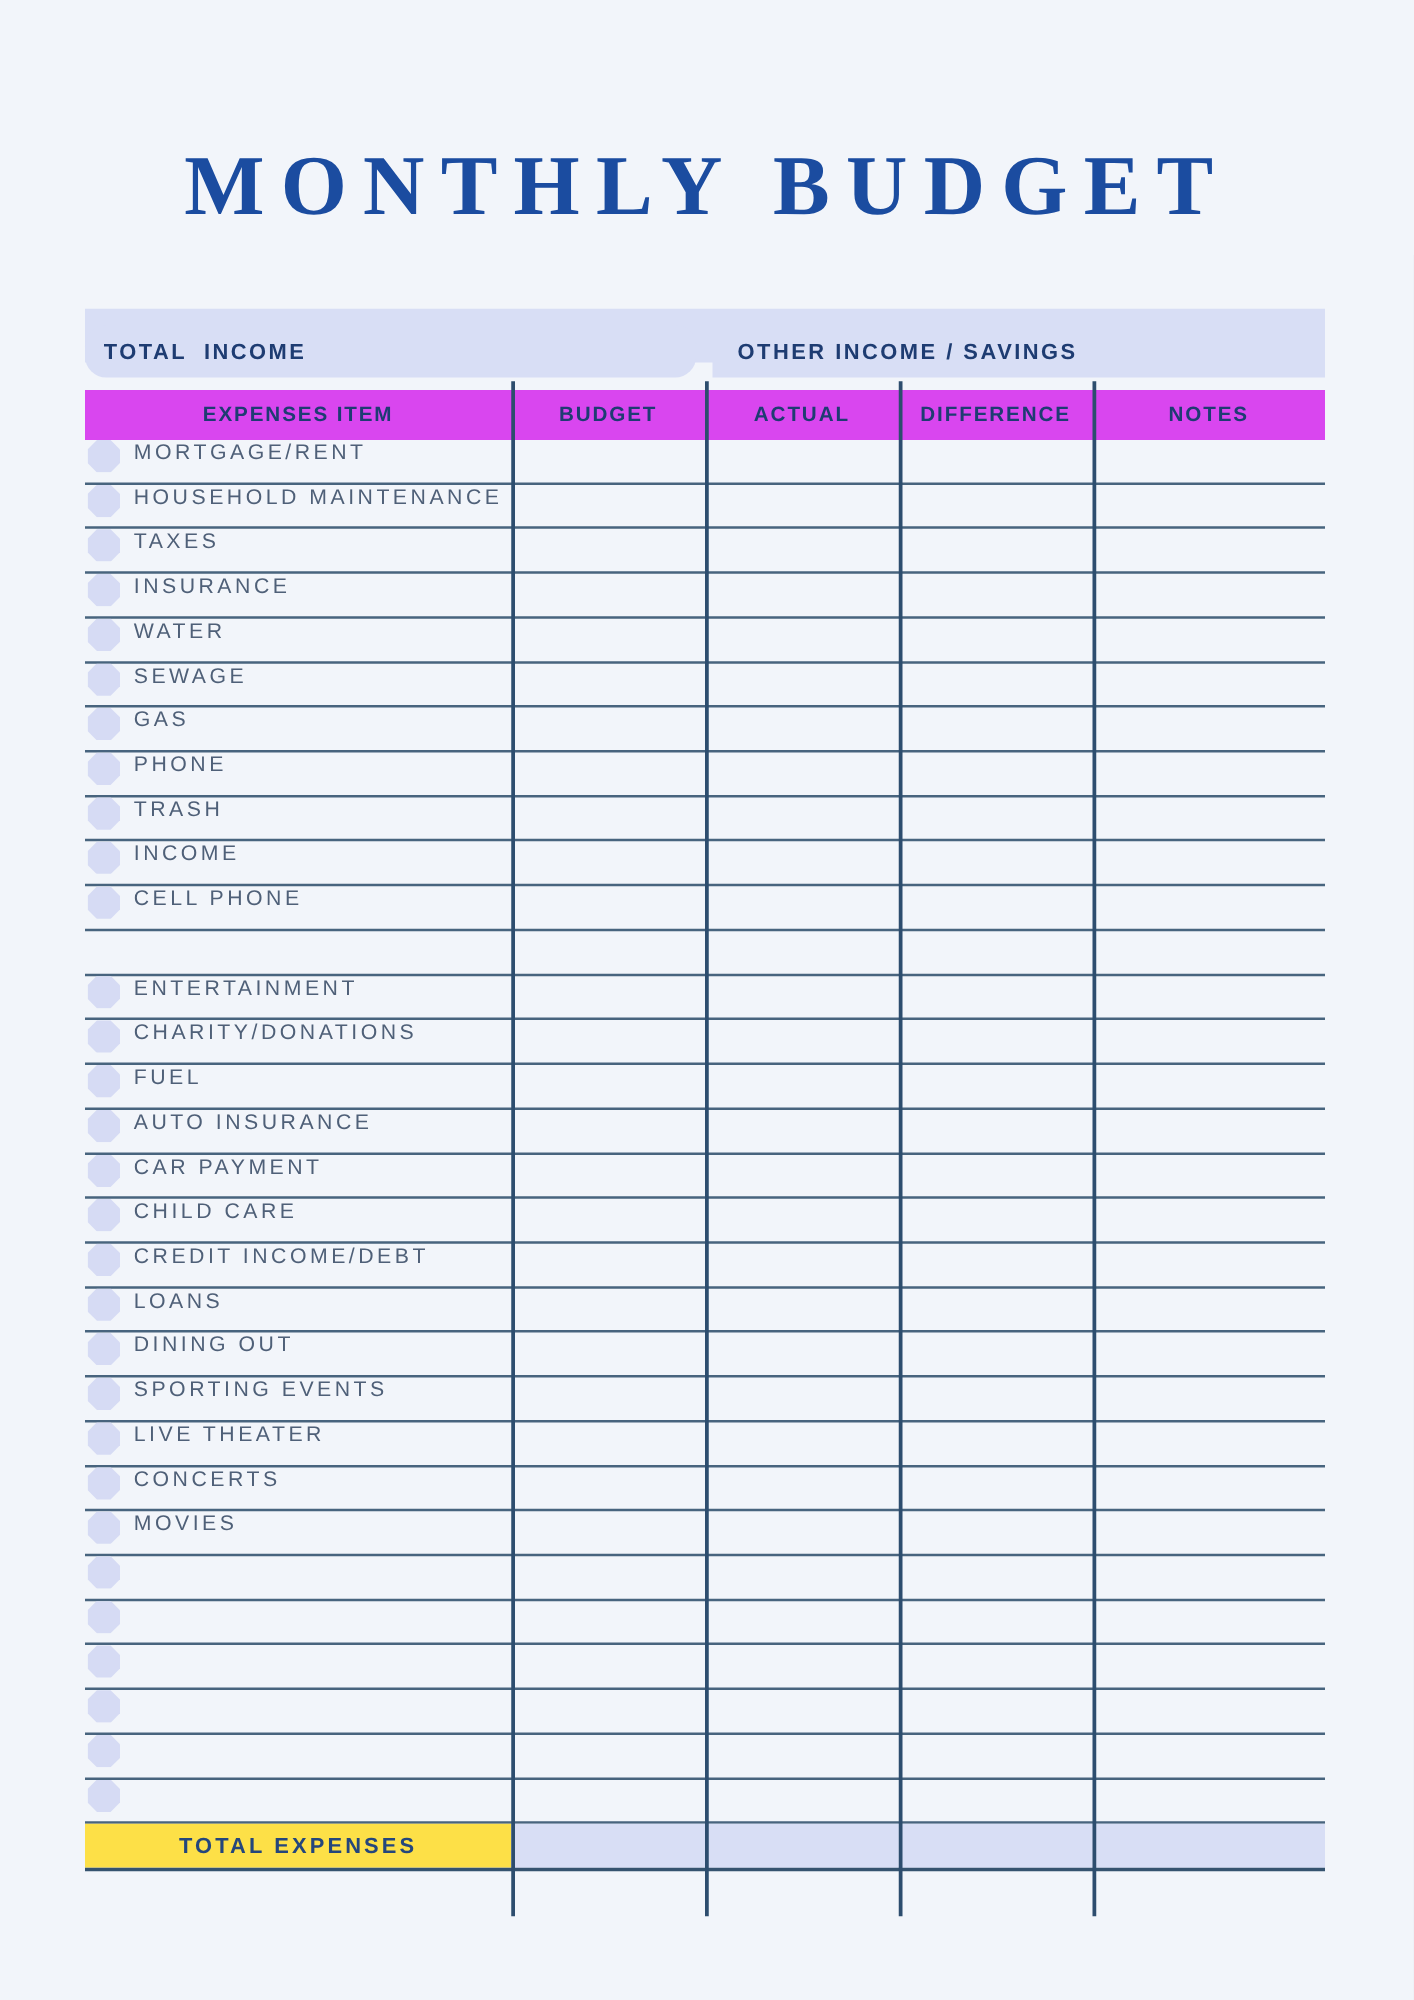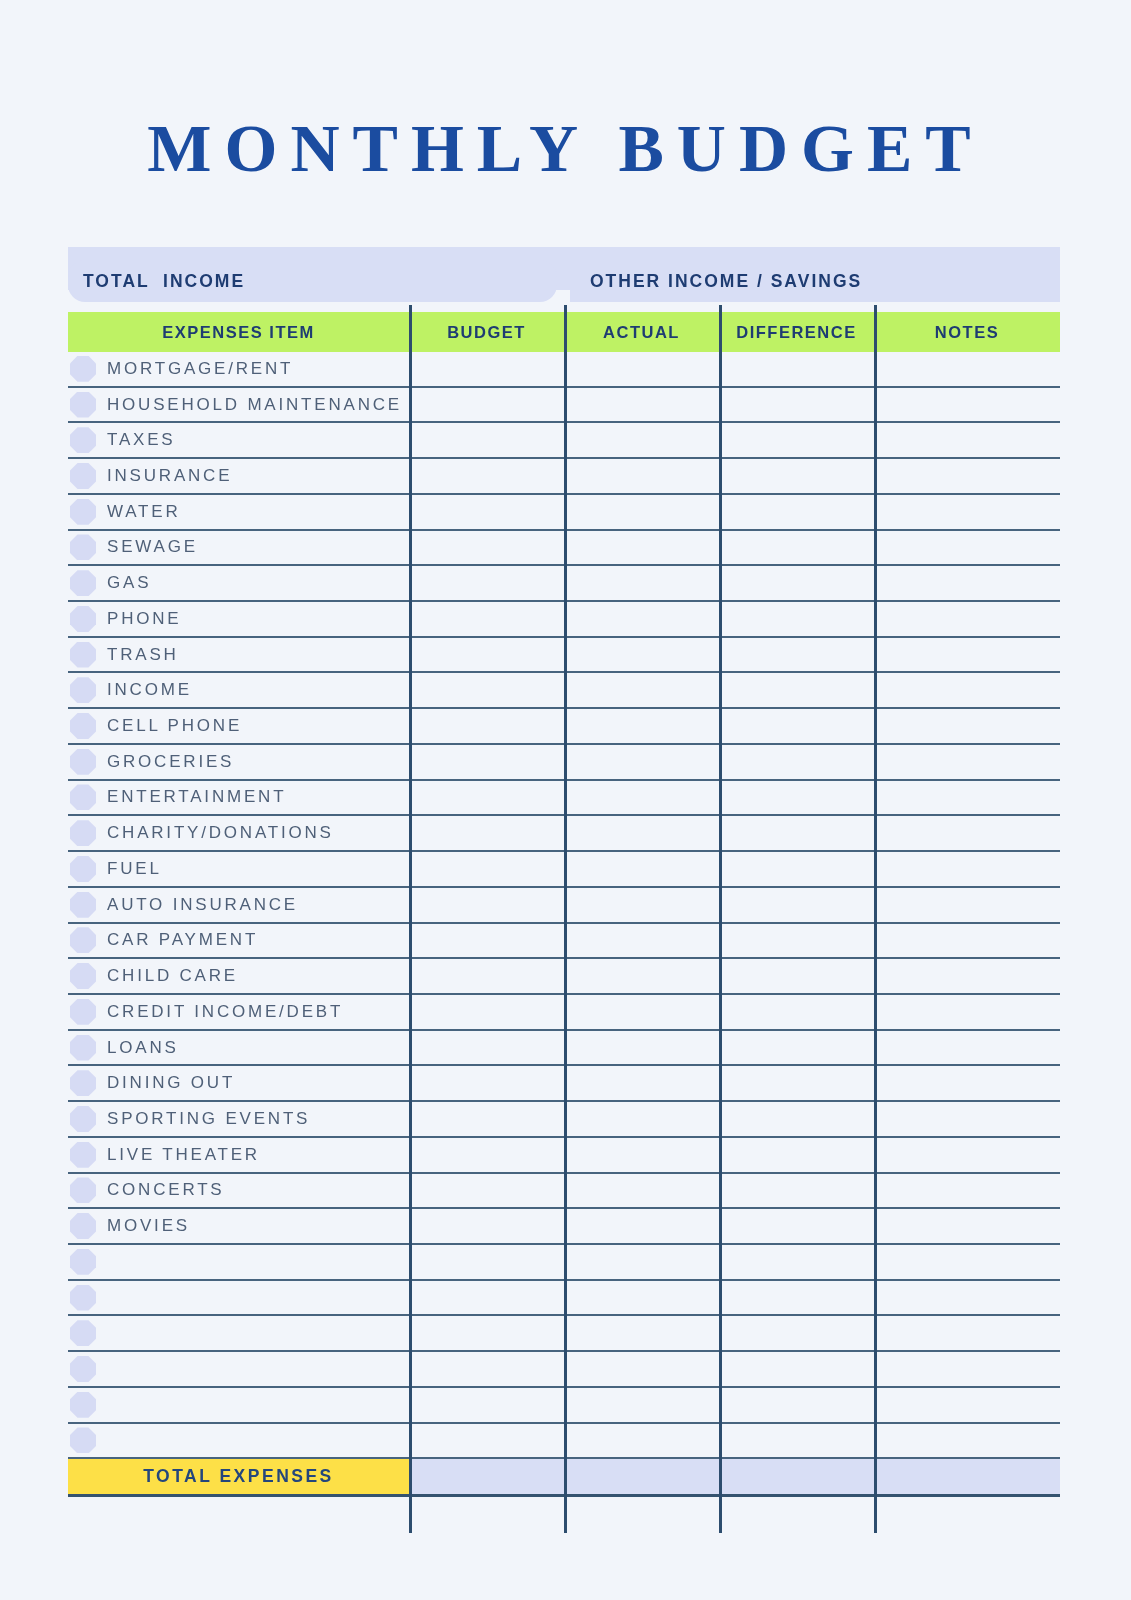--- a/index.html
+++ b/index.html
@@ -20,29 +20,29 @@
     background:#d8def5; display:flex; align-items:center;
     color:#1e3c72; font-weight:700; font-size:17.5px; letter-spacing:2px;
     white-space:pre;
   }
   .bar-month { left:68px;  top:203px; width:992px; height:43px; padding-left:15px;margin-top:44px; }
   .bar-total { left:68px;  top:260px; width:489px; height:42px; padding-left:15px;border-radius:17px; }
   .bar-other { left:570px; top:260px; width:490px; height:42px; padding-left:20px; }
 
   .expenses-table{ position:absolute; left:68px; top:312px; width:992px; }
   .grid-cols{ display:grid; grid-template-columns:341px 155px 155px 155px 186px; }
-  .thead{ height:40px; background:#bef264; }
+  .thead{ height:40px; background:#d946ef; }
   .hcell{
     display:flex; align-items:center; justify-content:center;
     color:#1e3c72; font-weight:700; font-size:16.5px; letter-spacing:1.5px;
     white-space:pre;
   }
   .row{ height:35.72px; box-sizing:border-box; border-bottom:2px solid #48647e; }
   .cell{ position:relative; }
-  .c-item{ display:flex; align-items:center; }
+  .c-item{ display:flex; }
   .bullet{
     flex:none; width:26px; height:26px; margin-left:2px;
     background:#d6dbf4;
     clip-path:polygon(29% 0,71% 0,100% 29%,100% 71%,71% 100%,29% 100%,0 71%,0 29%);
   }
   .item-label{
     margin-left:11px; color:#4f6078; font-size:17px; letter-spacing:2.8px;
     white-space:pre;
   }
   .total-row{ height:38px; box-sizing:border-box; border-bottom:3px solid #35536f; }
@@ -203,24 +203,20 @@
       <span class="bullet"></span>
       <span class="item-label">CELL PHONE</span>
     </div>
     <div class="cell"></div>
     <div class="cell"></div>
     <div class="cell"></div>
     <div class="cell"></div>
   </div>
 
   <div class="row grid-cols">
-    <div class="cell c-item">
-      <span class="bullet"></span>
-      <span class="item-label">GROCERIES</span>
-    </div>
     <div class="cell"></div>
     <div class="cell"></div>
     <div class="cell"></div>
     <div class="cell"></div>
   </div>
 
   <div class="row grid-cols">
     <div class="cell c-item">
       <span class="bullet"></span>
       <span class="item-label">ENTERTAINMENT</span>

